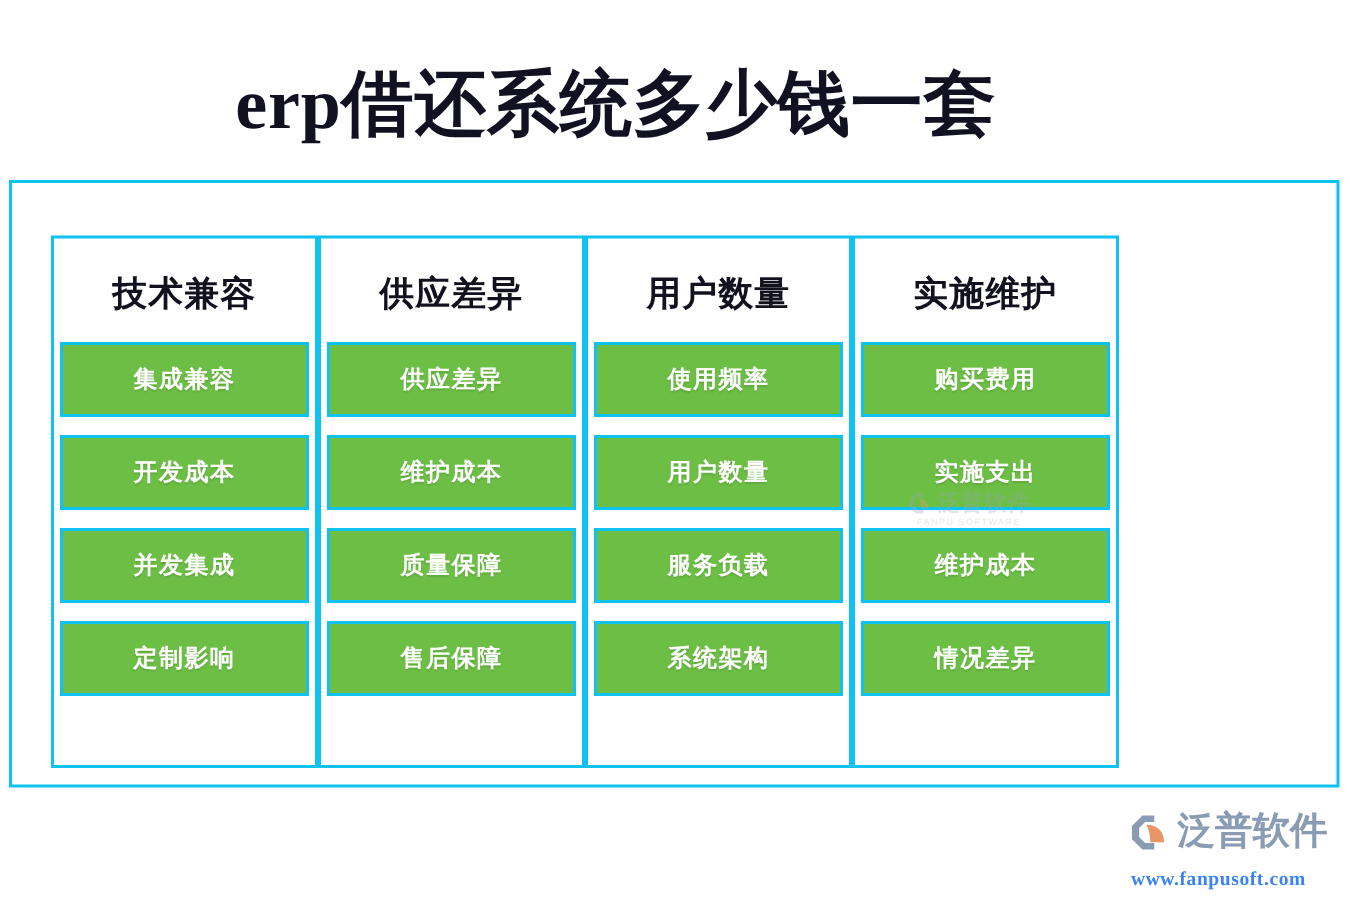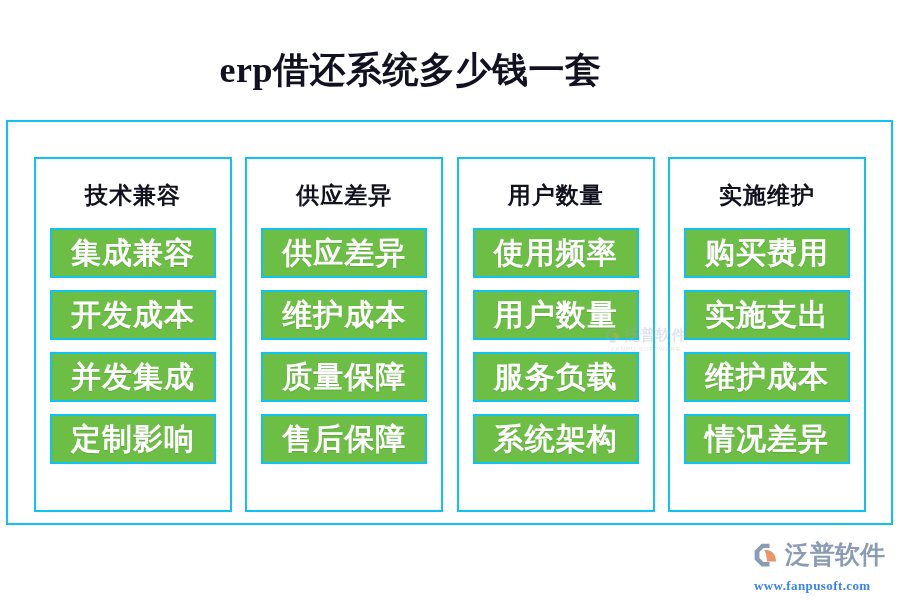--- a/index.html
+++ b/index.html
@@ -17,21 +17,21 @@
   }
 
   
   .page-title {
     position: absolute;
     left: 0;
     top: 44px;
     width: 821px;
     text-align: center;
     font-family: "Liberation Serif", "DejaVu Serif", serif;
-    font-size: 36px;
+    font-size: 48px;
     font-weight: 700;
     color: #111122;
     letter-spacing: 0.5px;
     line-height: 52px;
     white-space: nowrap;
   }
 
   
   .outer-frame {
     position: absolute;
@@ -42,21 +42,21 @@
     border: 2px solid #0fc2ef;
     box-sizing: border-box;
     background: transparent;
   }
 
   
   .columns {
     position: absolute;
     left: 34px;
     top: 157px;
-    width: 832px;
+    width: 712px;
     height: 355px;
     display: flex;
     flex-direction: row;
     justify-content: space-between;
     align-items: stretch;
   }
 
   .column {
     width: 198px;
     border: 2px solid #0fc2ef;
@@ -89,21 +89,21 @@
   }
 
   .item-chip {
     width: 166px;
     height: 50px;
     box-sizing: border-box;
     background: #6cbe45;
     border: 2px solid #0fc2ef;
     color: #ffffff;
     font-family: "Liberation Serif", "DejaVu Serif", serif;
-    font-size: 30px;
+    font-size: 16px;
     font-weight: 700;
     letter-spacing: 1px;
     display: flex;
     align-items: center;
     justify-content: center;
     white-space: nowrap;
     text-shadow: 0 1px 1px rgba(0,0,0,0.10);
     text-align: center;
   }
 

